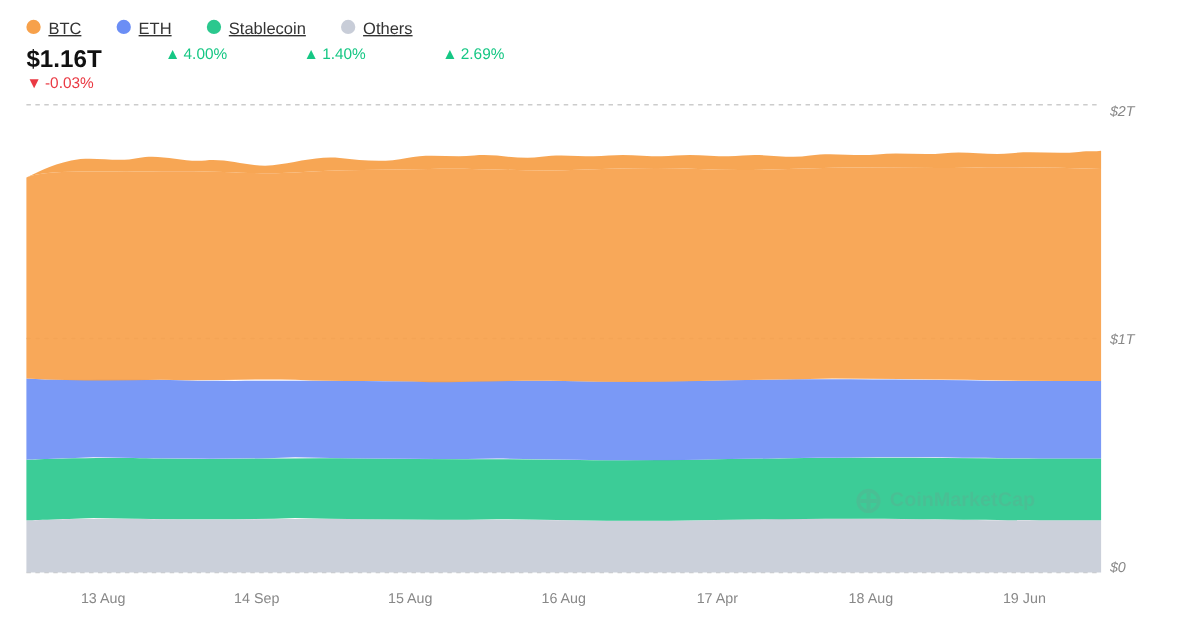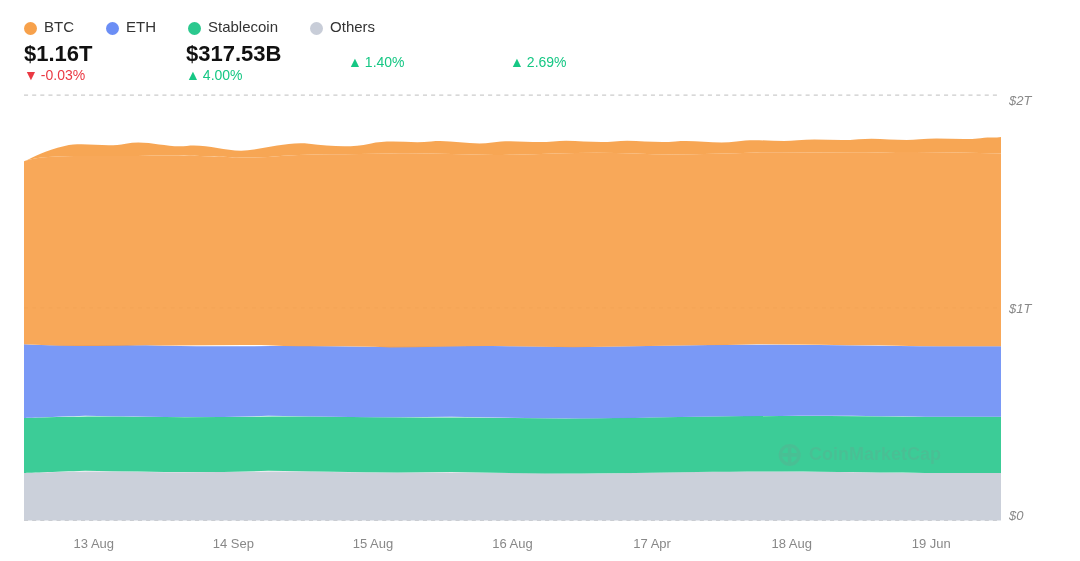--- a/index.html
+++ b/index.html
@@ -17,38 +17,38 @@
       display: flex;
       flex-direction: column;
     }
     .legend-row {
       display: flex;
       gap: 32px;
       margin-bottom: 6px;
     }
     .legend-item {
       display: flex;
-      align-items: flex-end;
+      align-items: flex-start;
       gap: 7px;
+      text-decoration: underline;
     }
     .legend-dot {
       width: 13px;
       height: 13px;
       border-radius: 50%;
     }
     .legend-label {
       font-size: 15px;
       color: #333;
       font-weight: 400;
     }
     .stats-row {
       display: flex;
-      gap: 52px;
+      gap: 16px;
       margin-bottom: 6px;
-      align-items: center;
     }
     .stat-item {
       display: flex;
       flex-direction: column;
       min-width: 110px;
     }
     .stat-value {
       font-size: 22px;
       font-weight: 700;
       color: #111;
@@ -154,21 +154,20 @@
 
   <div class="stats-row">
     <div class="stat-item">
       <span class="stat-value">$1.16T</span>
       <span class="stat-change down">
         <span>▼</span>
         <span>-0.03%</span>
       </span>
     </div>
     <div class="stat-item">
-      <span class="stat-value">$317.53B</span>
       <span class="stat-change up">
         <span>▲</span>
         <span>4.00%</span>
       </span>
     </div>
     <div class="stat-item">
       <span class="stat-change up">
         <span>▲</span>
         <span>1.40%</span>
       </span>

